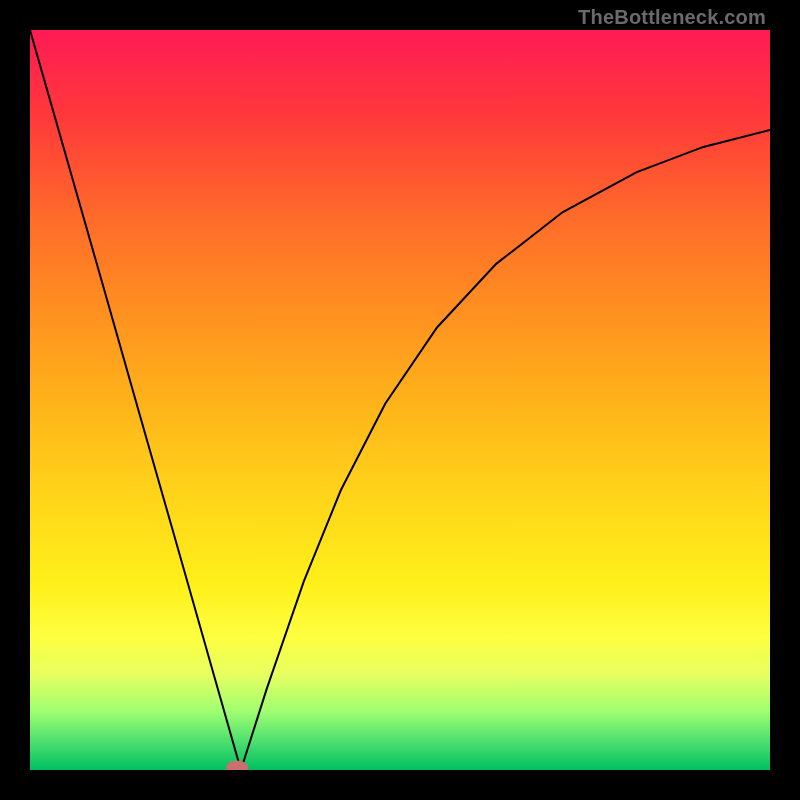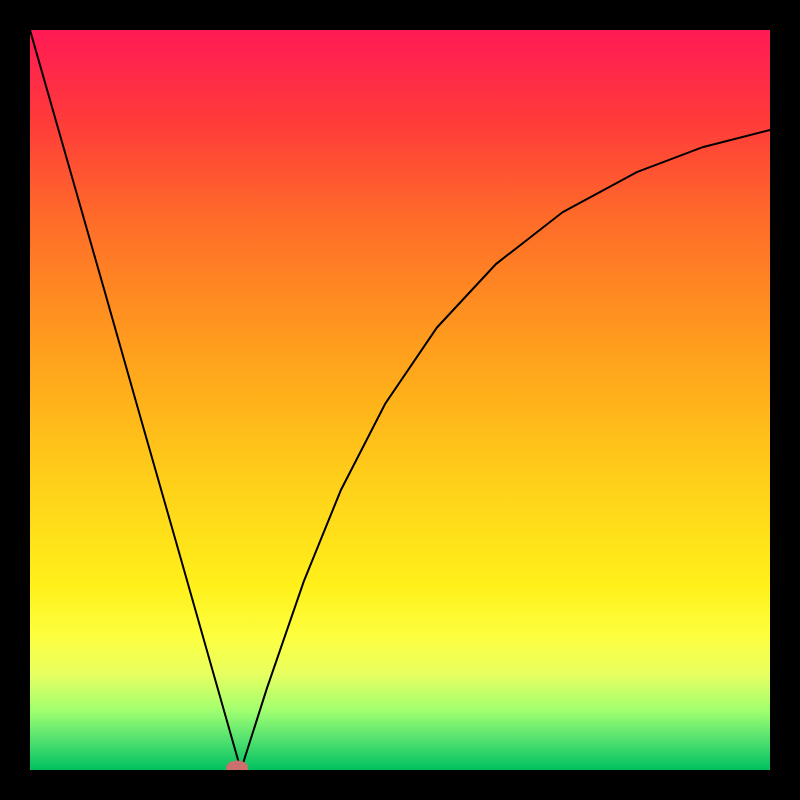--- a/index.html
+++ b/index.html
@@ -64,20 +64,21 @@
   }
   .marker {
     fill: #cc6f6f;
     stroke: none;
   }
 </style>
 </head>
 <body>
 
 <div class="frame">
+  <div class="watermark">TheBottleneck.com</div>
 
   <div class="plot-area">
     <svg class="curve-svg" viewBox="0 0 740 740" preserveAspectRatio="none">
       <path id="curve-path" class="curve-path" d="M 0.00 0.00 L 37.00 129.50 L 74.00 259.00 L 111.00 389.24 L 148.00 518.74 L 185.00 648.98 L 210.90 740.00 L 236.80 658.60 L 273.80 551.30 L 310.80 460.28 L 355.20 373.70 L 407.00 297.48 L 466.20 233.84 L 532.80 182.04 L 606.80 142.08 L 673.40 116.92 L 740.00 99.90"></path>
       <ellipse id="min-marker" class="marker" cx="207.20" cy="737.78" rx="11.10" ry="7.40"></ellipse>
     </svg>
   </div>
 </div>
 
 </body></html>

